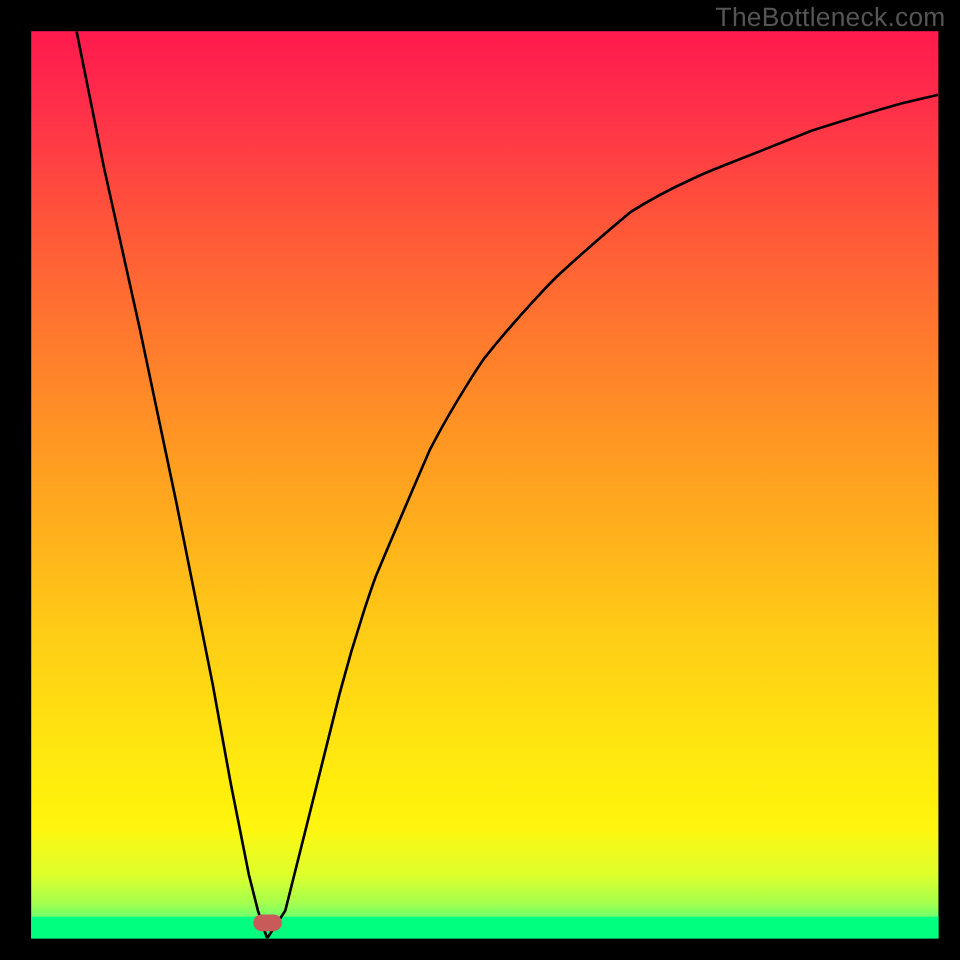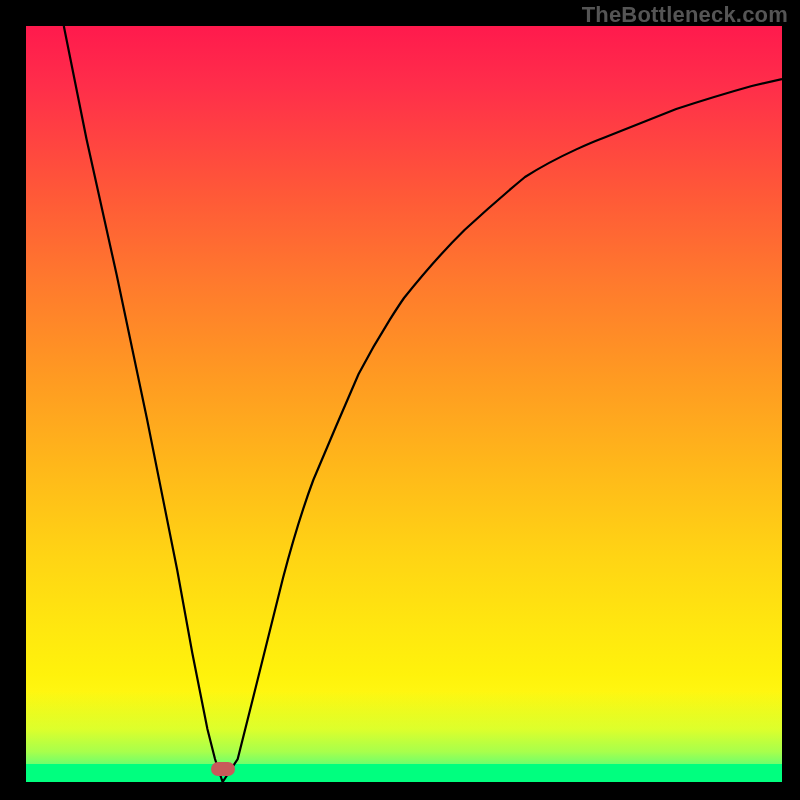--- a/index.html
+++ b/index.html
@@ -10,21 +10,21 @@
     position: relative;
     font-family: Arial, sans-serif;
     overflow: hidden;
   }
   .watermark {
     position: absolute;
     top: 2px;
     right: 12px;
     color: #555555;
     font-size: 22px;
-    font-weight: bold;
+    font-weight: normal;
     z-index: 10;
     letter-spacing: 0.2px;
   }
   .plot-area {
     position: absolute;
     left: 26px;
     top: 26px;
     width: 756px;
     height: 756px;
     background: linear-gradient(to bottom,

